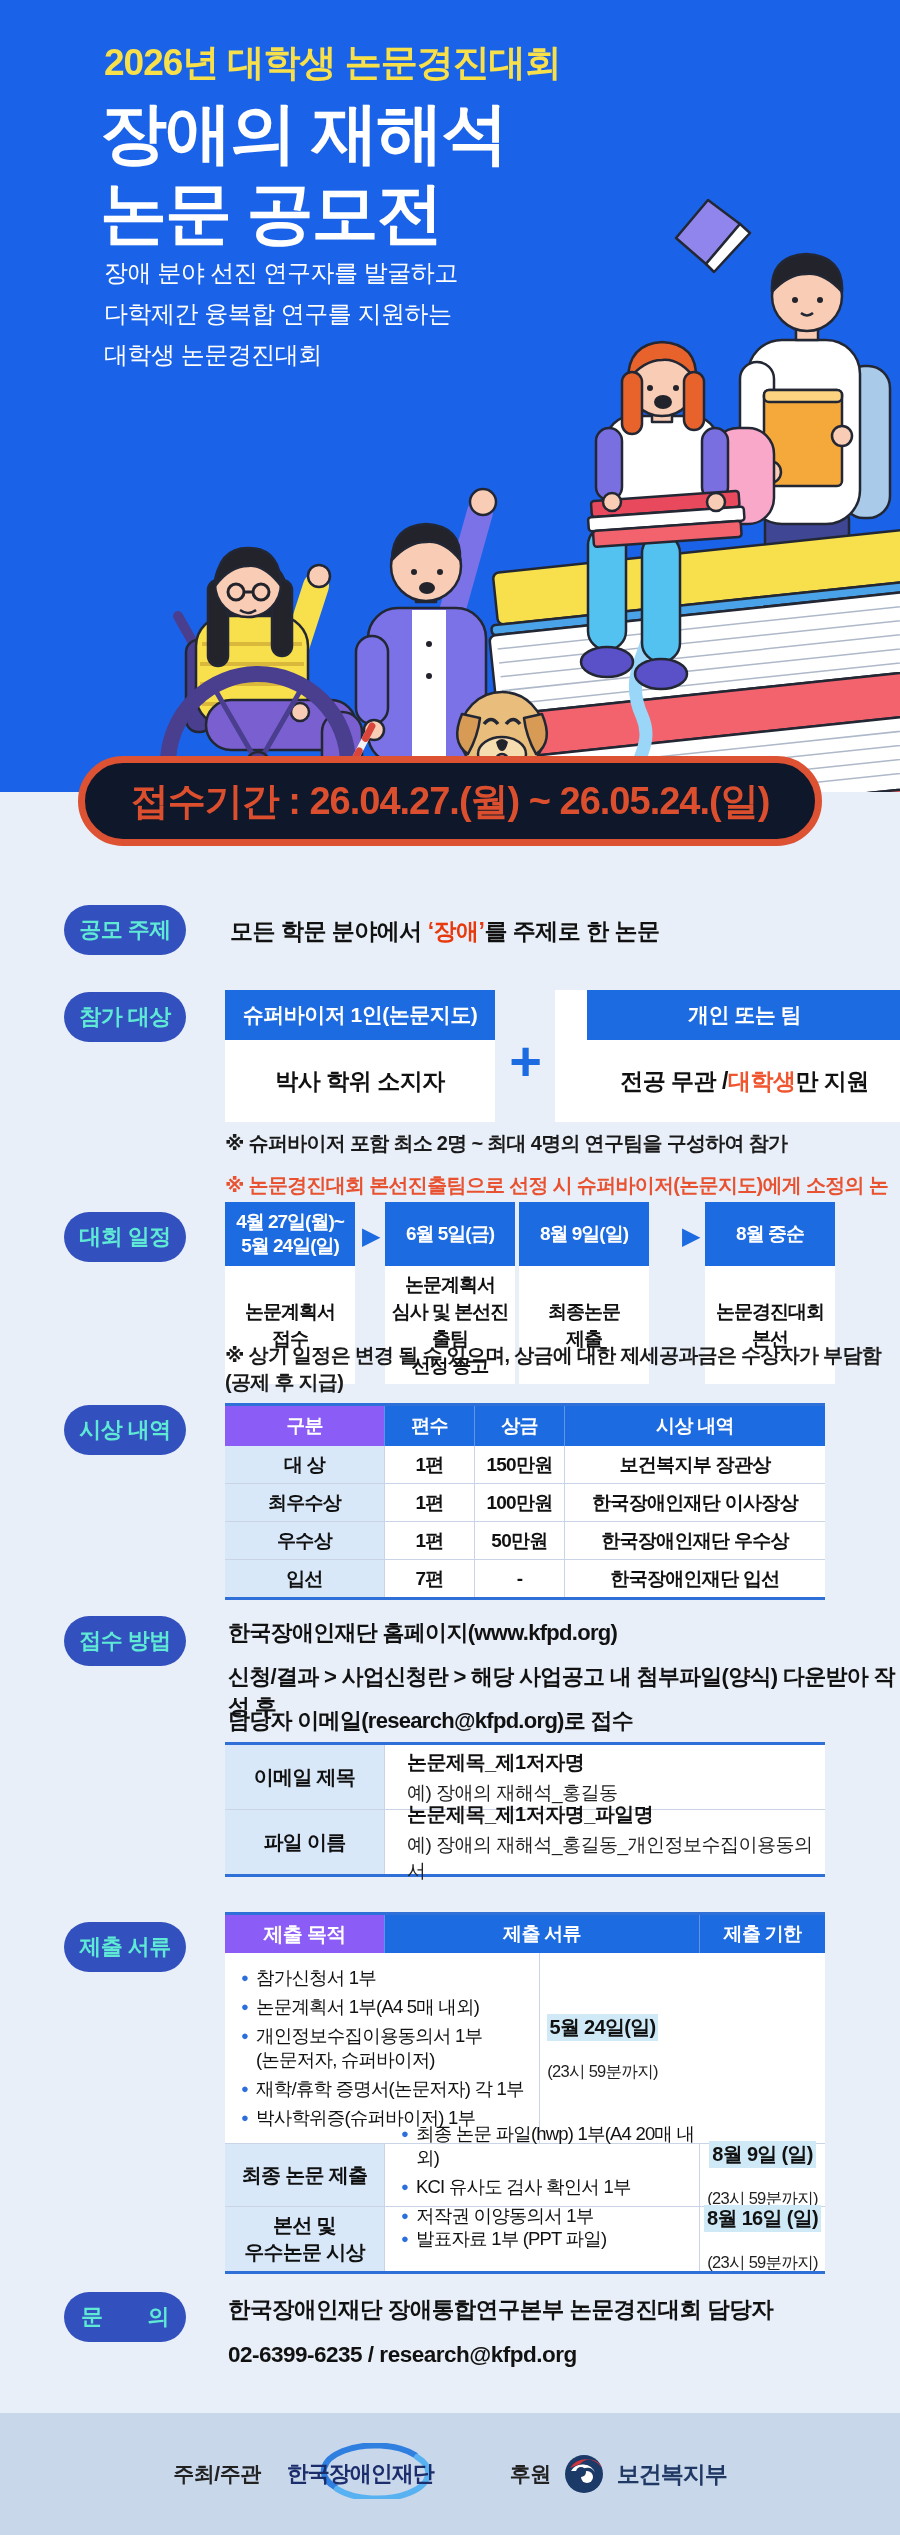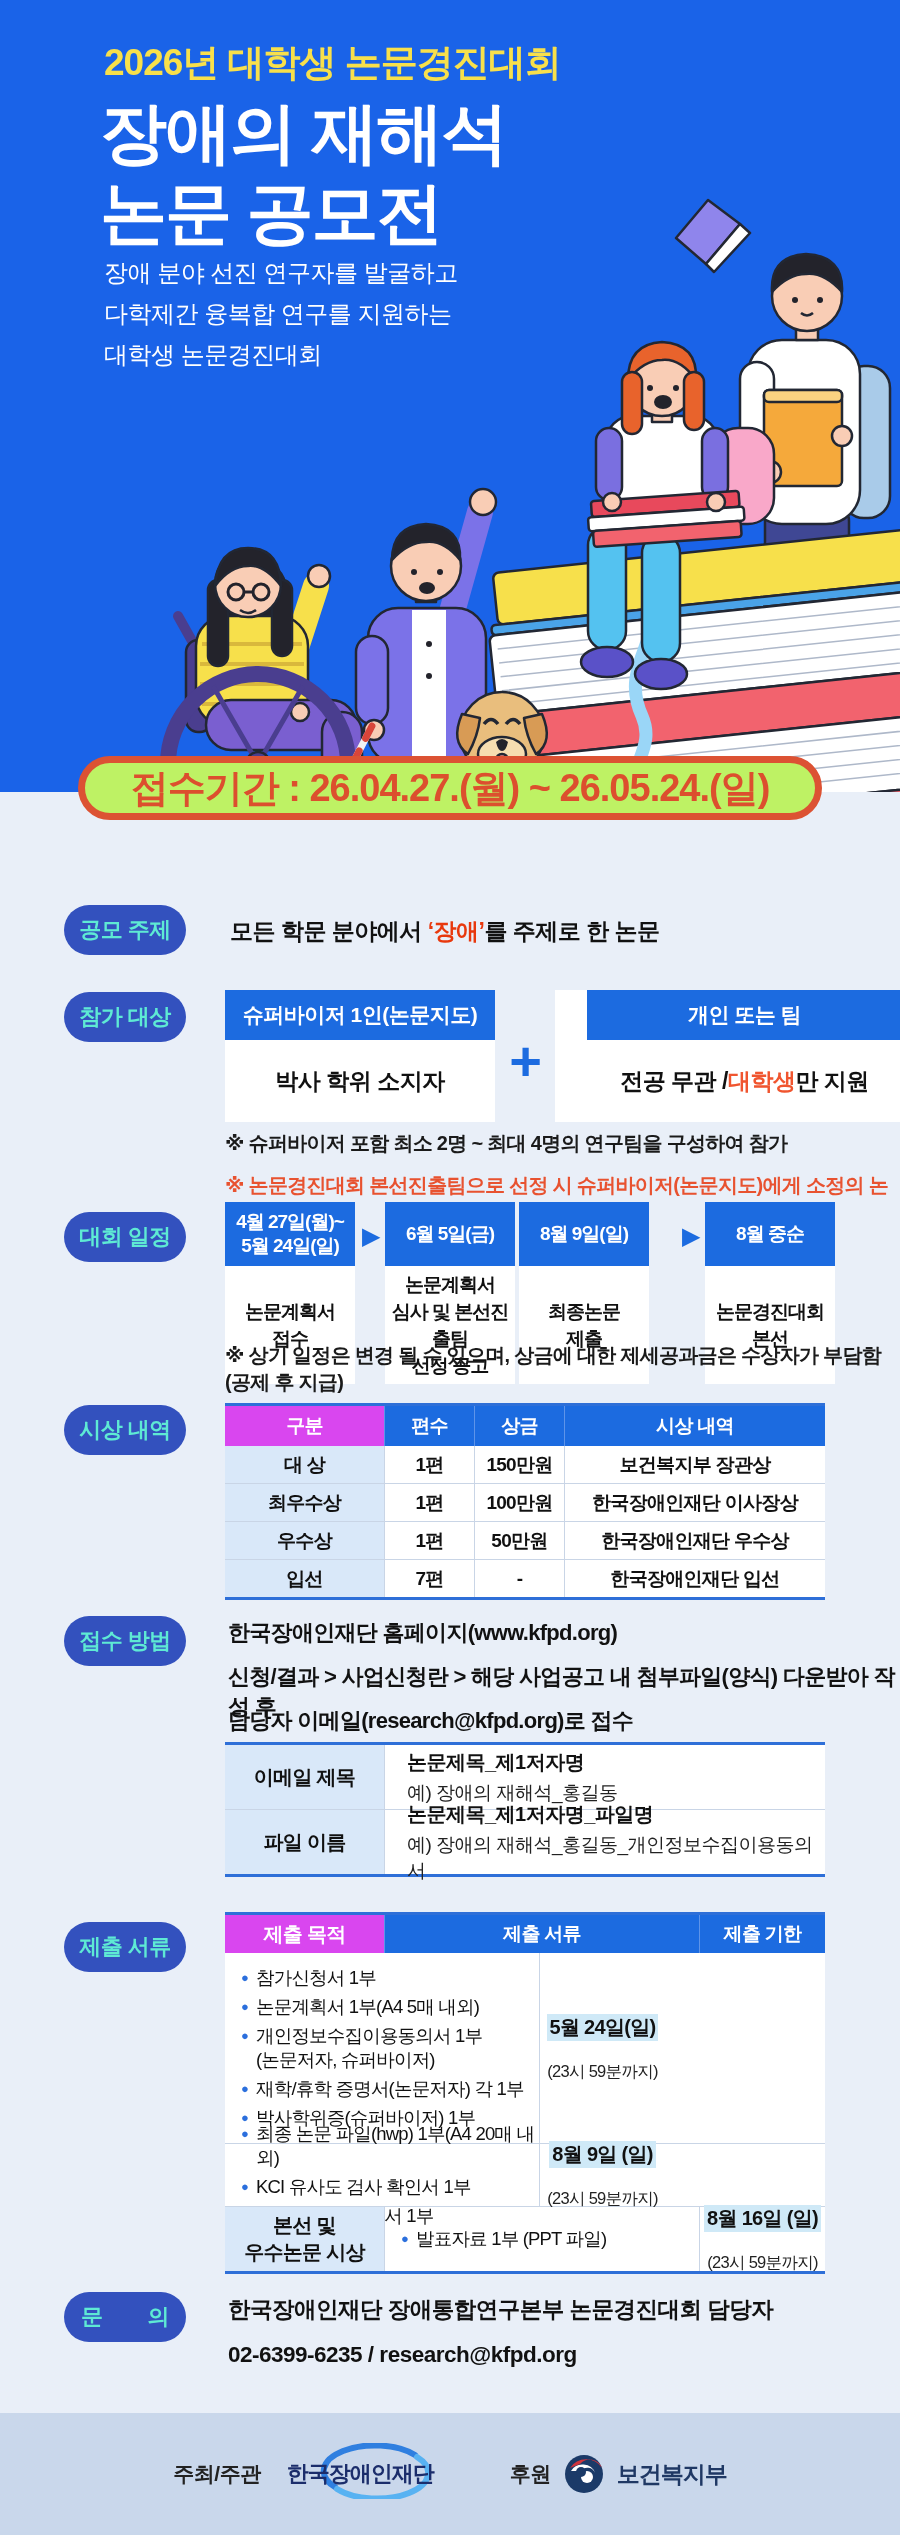--- a/index.html
+++ b/index.html
@@ -9,21 +9,21 @@
   
   .hero{position:absolute;top:0;left:0;width:900px;height:792px;background:#1A63E8;overflow:hidden;}
   .hero-illu{position:absolute;top:0;left:0;}
   .kicker{position:absolute;top:38px;left:104px;font-size:37px;font-weight:800;color:#F8E04B;letter-spacing:-1px;}
   .title{position:absolute;left:100px;font-size:67px;font-weight:900;color:#FFFFFF;letter-spacing:-2px;}
   .title.l1{top:88px;}
   .title.l2{top:168px;}
   .hero-sub{position:absolute;top:252px;left:104px;font-size:24px;line-height:41px;font-weight:500;color:#FFFFFF;letter-spacing:-0.5px;}
 
   
-  .banner{position:absolute;top:756px;left:78px;width:744px;height:64px;background:#bef264;border:7px solid #DC5233;border-radius:48px;box-sizing:border-box;display:flex;align-items:center;justify-content:center;z-index:5;}
+  .banner{position:absolute;top:756px;left:78px;width:744px;height:90px;background:#0f172a;border:7px solid #DC5233;border-radius:48px;box-sizing:border-box;display:flex;align-items:center;justify-content:center;z-index:5;}
   .banner span{font-size:38px;font-weight:800;color:#DC4F2E;letter-spacing:-1px;}
 
   
   .pill{position:absolute;left:64px;width:122px;height:50px;background:#3351BE;border-radius:26px;color:#5eead4;font-weight:700;font-size:22px;display:flex;align-items:center;justify-content:center;white-space:pre;letter-spacing:-0.5px;}
 
   
   .topic-text{position:absolute;top:916px;left:230px;font-size:23px;font-weight:700;color:#111111;letter-spacing:-0.5px;}
   .red{color:#E8380D;}
 
   
@@ -45,21 +45,21 @@
 
   
   .tbl{position:absolute;left:225px;width:600px;border-top:3px solid #2E6FD8;border-bottom:3px solid #2E6FD8;box-sizing:border-box;background:#FFFFFF;}
   .trow{display:flex;border-bottom:1px solid #C9D5E6;}
   .trow:last-child{border-bottom:none;}
   .thead{background:#1C6BE0;border-bottom:none;}
   .thead .tc{color:#FFFFFF;font-weight:700;border-right:1px solid #5E94E9;}
   .tc{display:flex;align-items:center;justify-content:center;font-size:19px;color:#111111;box-sizing:border-box;border-right:1px solid #C9D5E6;letter-spacing:-0.7px;}
   .tc:last-child{border-right:none;}
   .tc.first{background:#D9E8F9;font-weight:700;}
-  .thead .tc.first{background:#d946ef;}
+  .thead .tc.first{background:#8b5cf6;}
 
   .aw .tc.c1{width:160px;}.aw .tc.c2{width:90px;}.aw .tc.c3{width:90px;}.aw .tc.c4{width:260px;}
   .aw .trow{height:37px;}
   .aw .thead{height:40px;}
   .aw .thead .tc{height:40px;}
   .aw .trow:not(.thead) .tc{height:37px;font-weight:600;}
 
   
   .apply-line{position:absolute;left:228px;font-size:22px;font-weight:600;color:#111111;letter-spacing:-0.7px;}
   .ap .trow{height:64px;}
@@ -373,20 +373,21 @@
             <span class="dot">●</span>
             <span class="bt">박사학위증(슈퍼바이저) 1부</span>
           </div>
       </div>
       <div class="tc c3">
         <span class="deadline">5월 24일(일)</span>
         <span class="deadline-sub">(23시 59분까지)</span>
       </div>
     </div>
     <div class="trow r2">
+      <div class="tc c1 first">최종 논문 제출</div>
       <div class="tc c2">
         <div class="bullet-line">
             <span class="dot">●</span>
             <span class="bt">최종 논문 파일(hwp) 1부(A4 20매 내외)</span>
           </div>
         <div class="bullet-line">
             <span class="dot">●</span>
             <span class="bt">KCI 유사도 검사 확인서 1부</span>
           </div>
         <div class="bullet-line">

